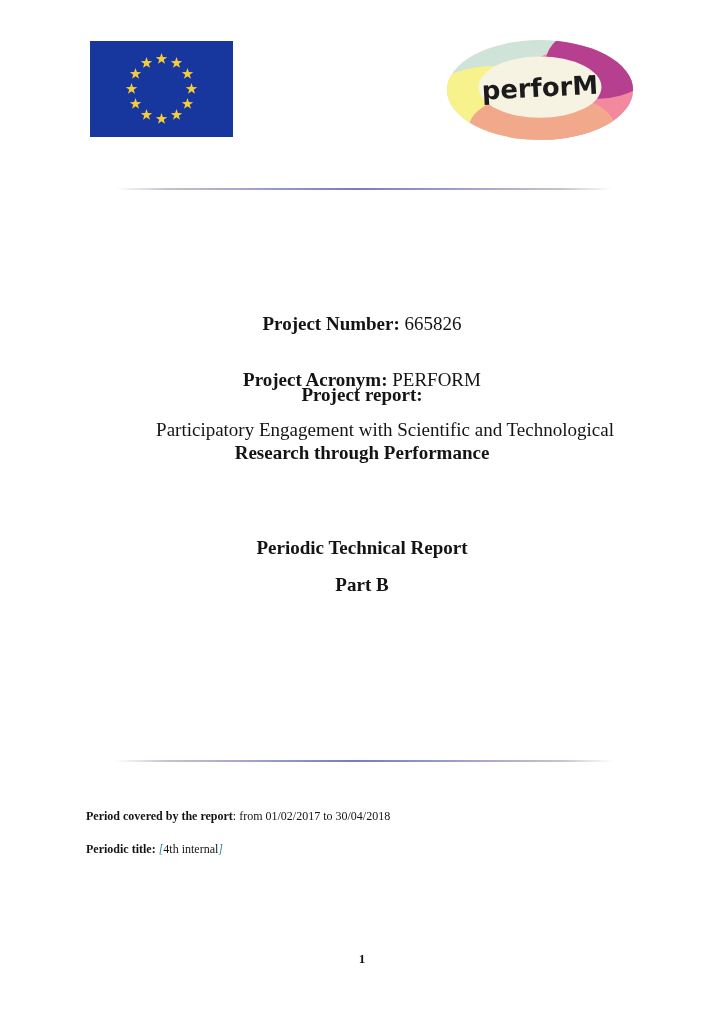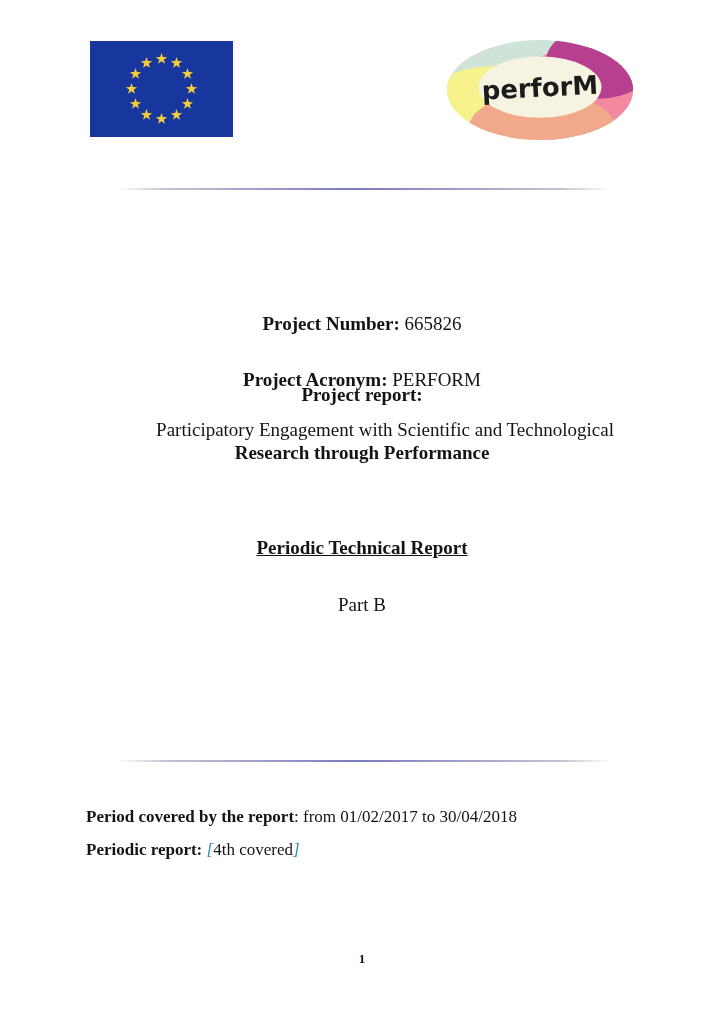--- a/index.html
+++ b/index.html
@@ -28,24 +28,24 @@
     position:absolute;left:0;width:724px;
     text-align:center;font-size:19px;line-height:22px;
     white-space:nowrap;
   }
   .b{font-weight:bold;}
   .line-number{top:313px;}
   .line-acronym{top:369px;}
   .line-title-label{top:384px;}
   .line-title-1{top:419px;padding-left:23px;}
   .line-title-2{top:442px;font-weight:bold;}
-  .line-report{top:537px;font-weight:bold;text-decoration:underline;}
-  .line-partb{top:594px;font-weight:normal;}
+  .line-report{top:537px;font-weight:bold;}
+  .line-partb{top:574px;font-weight:bold;}
   .footer-line{
-    position:absolute;left:86px;font-size:17px;line-height:19px;
+    position:absolute;left:86px;font-size:12px;line-height:19px;
     white-space:nowrap;
   }
   .footer-period{top:807px;}
   .footer-periodic{top:840px;}
   .bracket{color:#2E8C9E;font-style:italic;font-weight:normal;}
   .pagenum{
     position:absolute;left:0;top:951px;width:724px;
     text-align:center;font-size:13px;font-weight:bold;
   }
 </style>
@@ -103,17 +103,17 @@
   <div class="centerline line-title-1">Participatory Engagement with Scientific and Technological</div>
   <div class="centerline line-title-2">Research through Performance</div>
 
   <div class="centerline line-report">Periodic Technical Report</div>
   <div class="centerline line-partb">Part B</div>
 
   <div class="rule rule-bottom"></div>
 
   <div class="footer-line footer-period"><span class="b">Period covered by the report</span><span>: from 01/02/2017 to 30/04/2018</span></div>
 
-  <div class="footer-line footer-periodic"><span class="b">Periodic report:</span> <span class="bracket">[</span><span>4th covered</span><span class="bracket">]</span></div>
+  <div class="footer-line footer-periodic"><span class="b">Periodic title:</span> <span class="bracket">[</span><span>4th internal</span><span class="bracket">]</span></div>
 
   <div class="pagenum">1</div>
 
 </div>
 
 </body></html>

